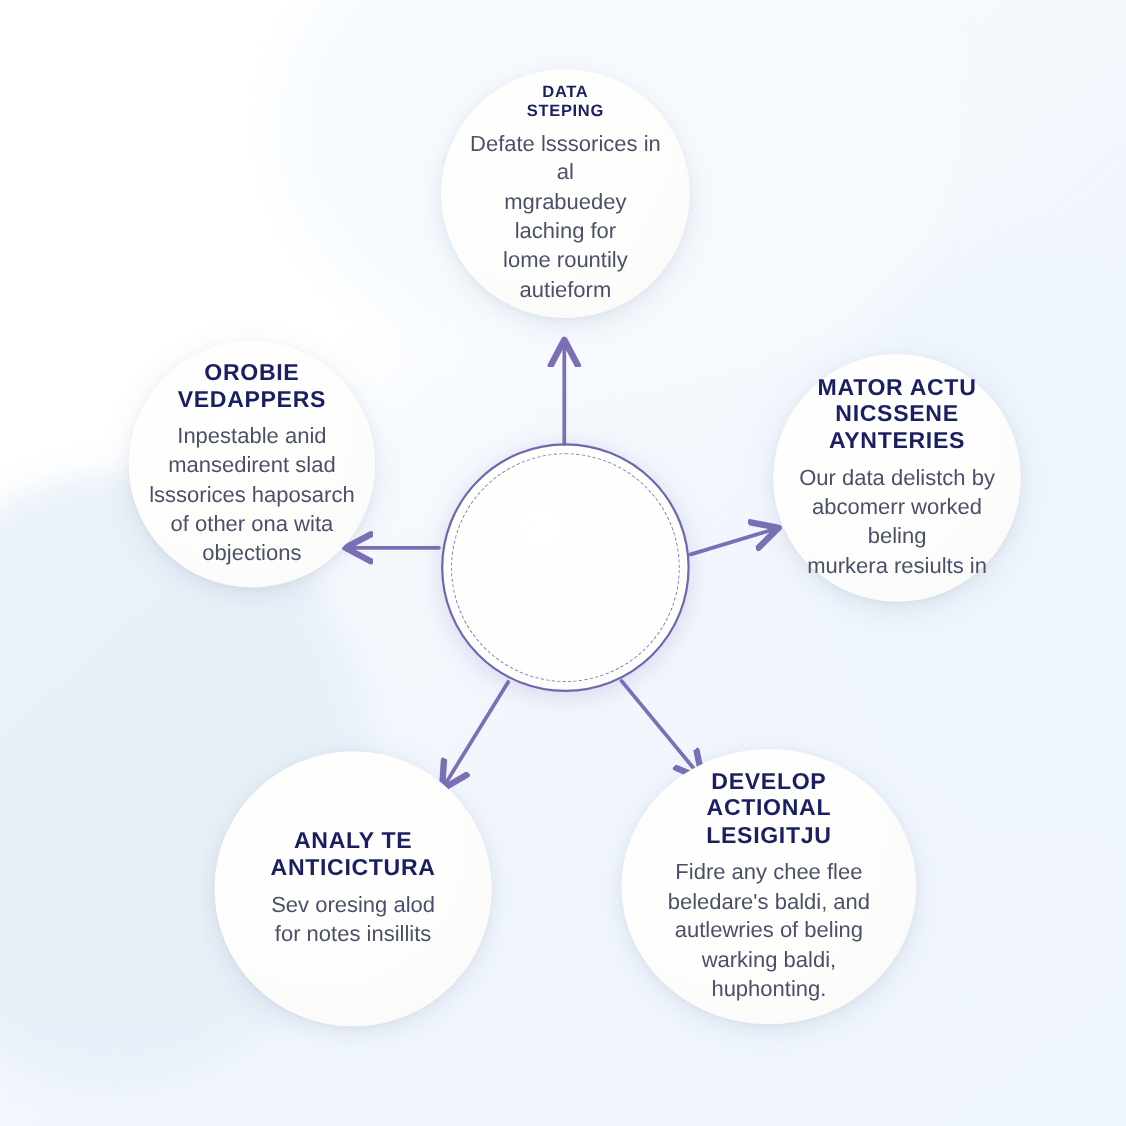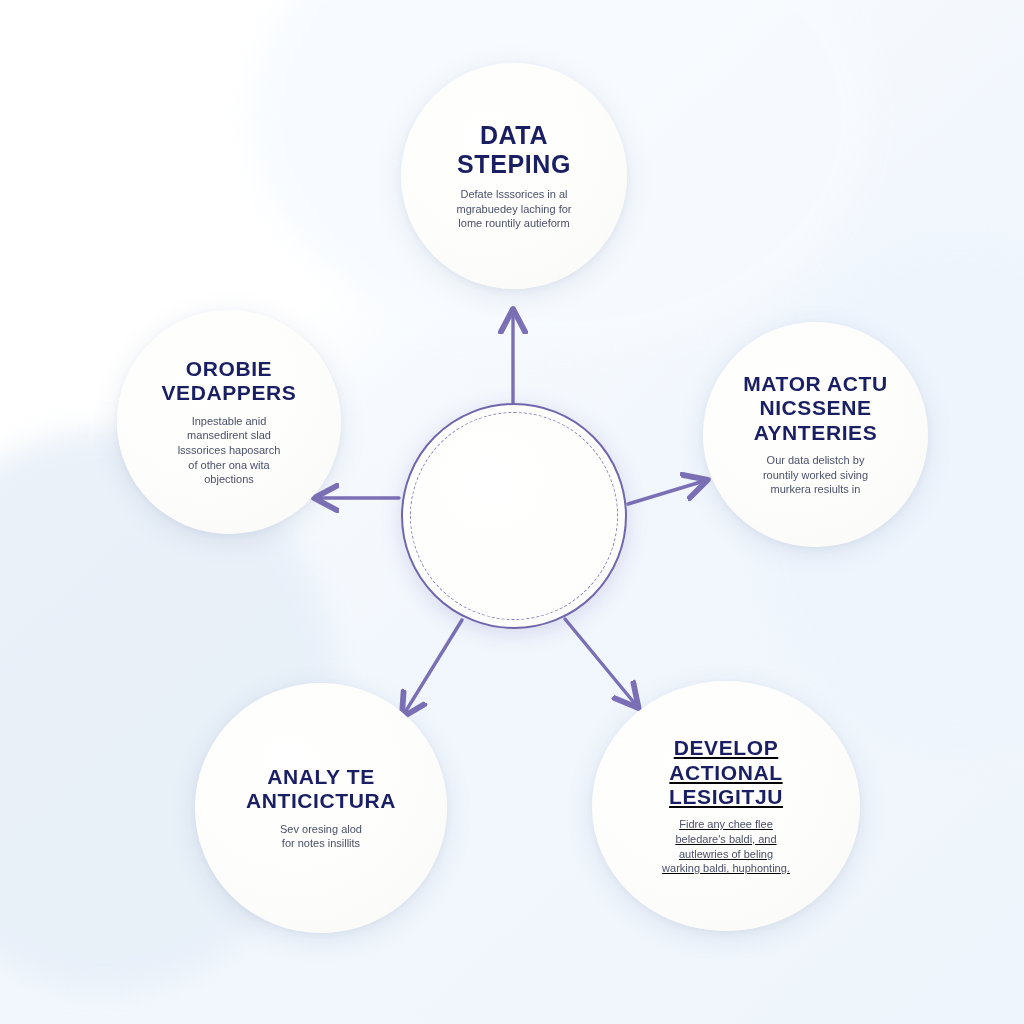--- a/index.html
+++ b/index.html
@@ -49,29 +49,29 @@
     text-transform:uppercase;
   }
   .node .body{
     color:#4a5068;
     line-height:1.33;
     font-weight:400;
   }
 
   
   .sat .title{font-size:21px;margin-bottom:8px;}
-  .sat .body{font-size:11px;}
+  .sat .body{font-size:20px;}
   .sat{width:225px;height:225px;padding:0 26px;}
 
   #node-top{left:401px;top:63px;width:226px;height:226px;}
-  #node-top .title{font-size:25px;}
+  #node-top .title{font-size:15px;}
   #node-right{left:703px;top:322px;width:225px;height:225px;padding:0 22px;}
   #node-left{left:117px;top:310px;width:224px;height:224px;padding:0 18px;}
   #node-bottom-left{left:195px;top:683px;width:252px;height:250px;padding:0 26px;}
-  #node-bottom-right{left:592px;top:681px;width:268px;height:250px;padding:0 24px;text-decoration:underline;}
+  #node-bottom-right{left:565px;top:681px;width:268px;height:250px;padding:0 24px;}
 
   
   #node-center{
     left:401px;top:403px;width:226px;height:226px;
     background:radial-gradient(circle at 40% 34%,#ffffff 0%,#fefefc 60%,#fbfbf9 100%);
     border:2px solid #6f66ad;
     box-shadow:0 4px 22px rgba(100,92,170,.20);
     padding:0 18px;
   }
   #node-center .ring-inner{
@@ -128,21 +128,21 @@
   </div>
 
   <div class="node sat" id="node-right">
     <div class="title">
       <span class="line">MATOR ACTU</span>
       <span class="line">NICSSENE</span>
       <span class="line">AYNTERIES</span>
     </div>
     <div class="body">
       <span class="line">Our data delistch by</span>
-      <span class="line">rountily worked siving</span>
+      <span class="line">abcomerr worked beling</span>
       <span class="line">murkera resiults in</span>
     </div>
   </div>
 
   <div class="node sat" id="node-bottom-right">
     <div class="title">
       <span class="line">DEVELOP</span>
       <span class="line">ACTIONAL</span>
       <span class="line">LESIGITJU</span>
     </div>

